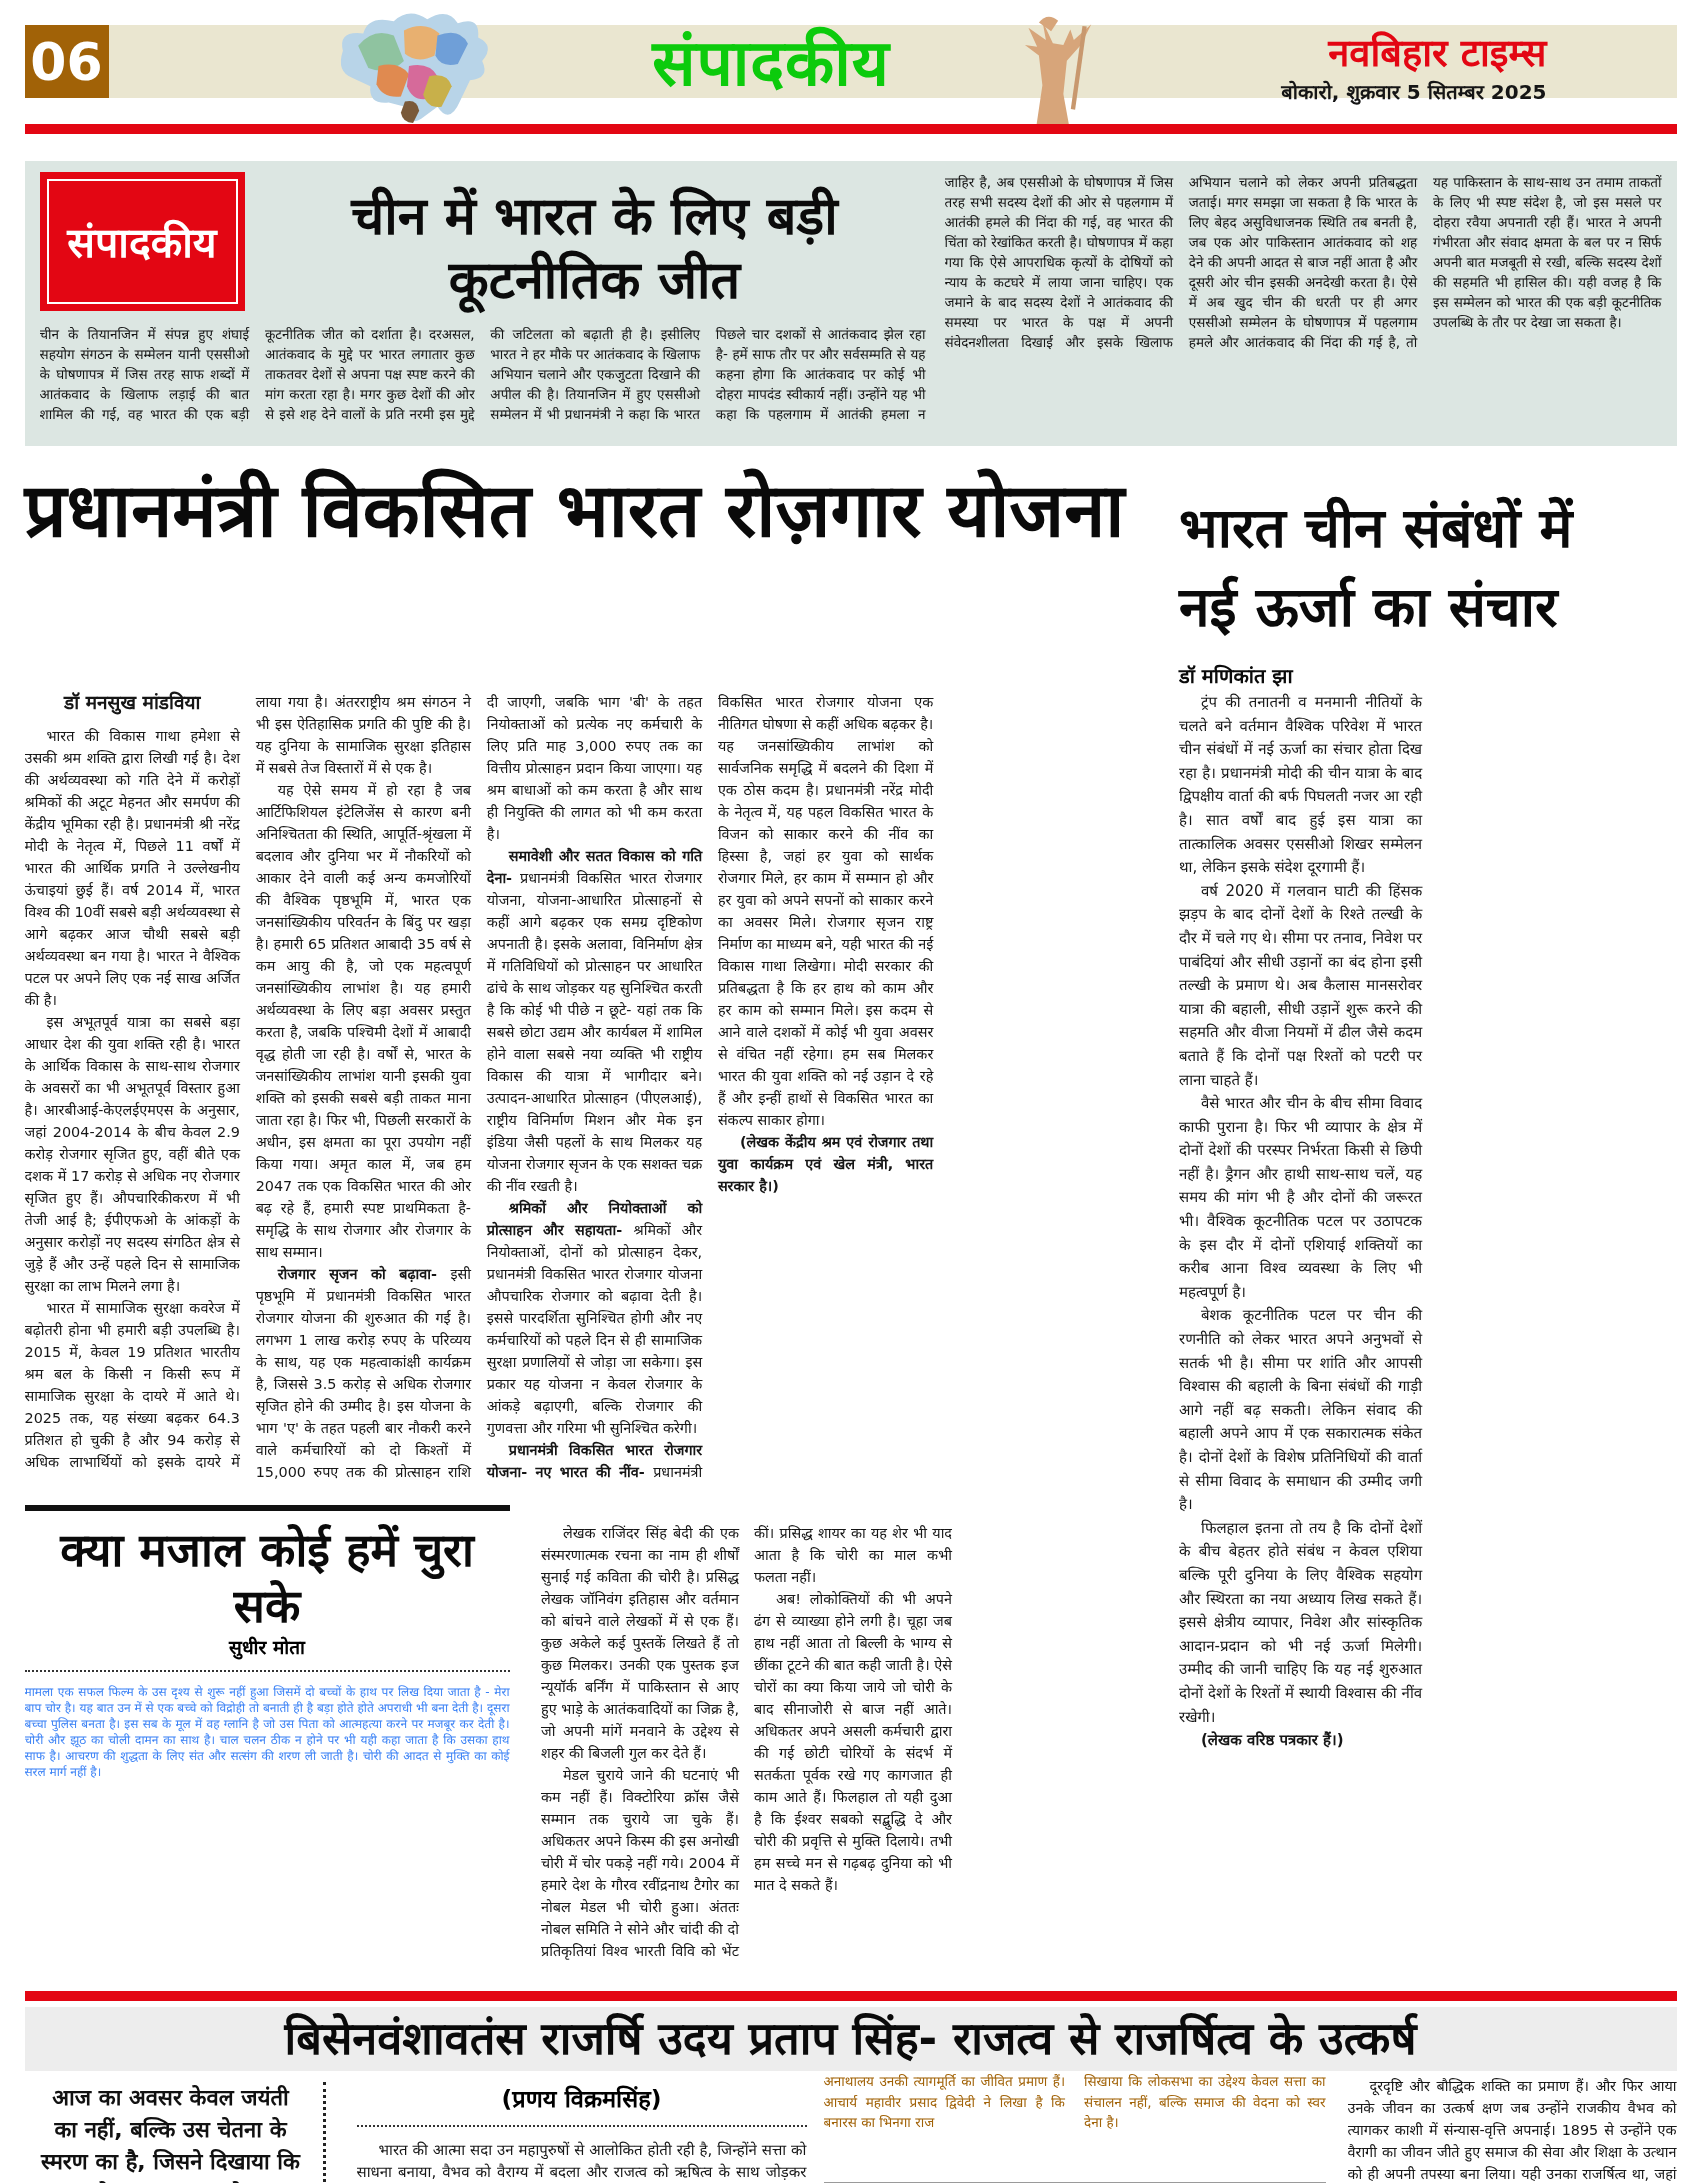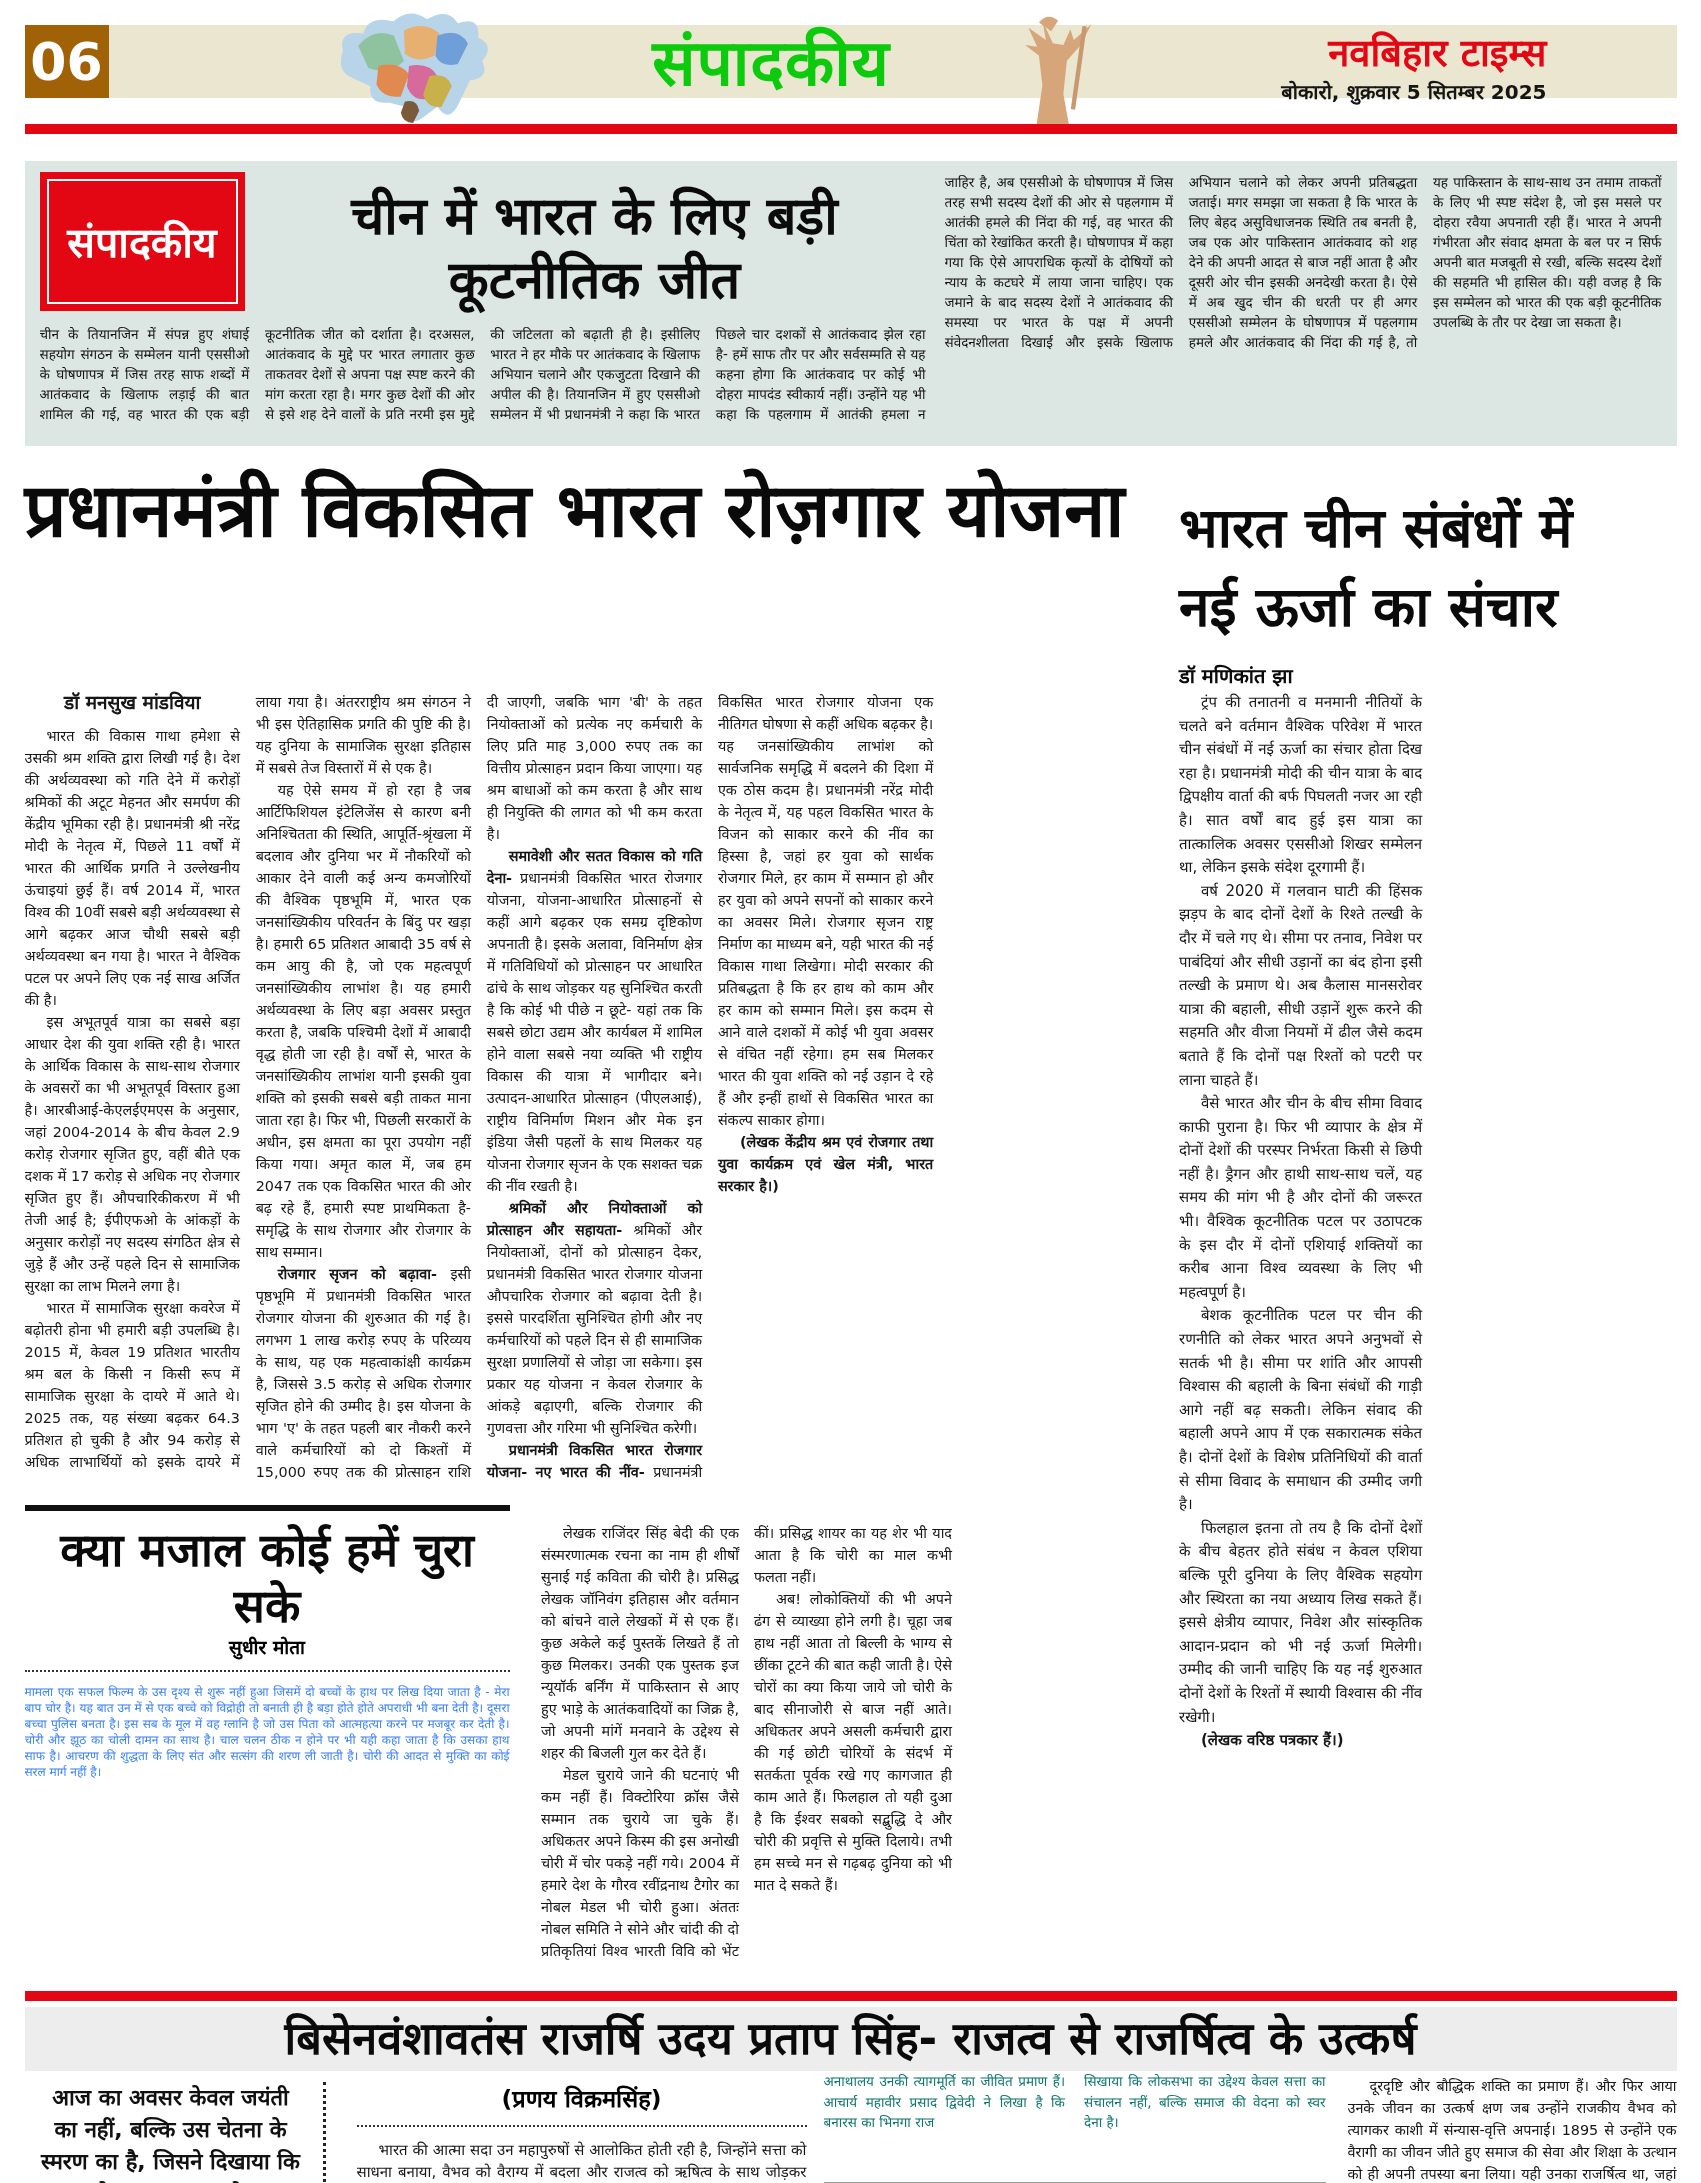--- a/index.html
+++ b/index.html
@@ -67,21 +67,21 @@
   .bottom-band { position:absolute; left:24.5px; top:2007px; width:1652px; height:64px; background:#ededed; }
   .bottom-band h2 { font-size:45px; line-height:64px; font-weight:bold; text-align:center; color:#0a0a0a; }
   .bottom { position:absolute; left:24.5px; top:2071px; width:1652px; height:598px; }
   .bq { position:absolute; left:13px; top:11.4px; width:288px; height:575px; padding-right:19px;
         border-right:3.5px dotted #222; font-size:22px; line-height:32px; font-weight:bold; text-align:center; color:#111; overflow:hidden;}
   .b-col2 { position:absolute; left:332px; top:11.4px; width:450px; height:575px; overflow:hidden; }
   .b-col2 .byline2 { text-align:center; font-weight:bold; font-size:23.6px; }
   .b-col2 .dots { border-bottom:2.2px dotted #333; margin:10.5px 0 12.2px; }
   .b-col2 .txt { font-size:15px; line-height:22px; text-align:justify; color:#161616; text-indent:22px; }
   .b-mid { position:absolute; left:799px; top:0; width:502px; height:598px; }
-  .mini-top { height:106px; column-count:2; column-gap:19px; font-size:13.5px; line-height:20.5px; text-align:justify; overflow:hidden; color:#0f766e;}
+  .mini-top { height:106px; column-count:2; column-gap:19px; font-size:13.5px; line-height:20.5px; text-align:justify; overflow:hidden; color:#a16207;}
   .photo-frame { margin-top:5.2px; width:502px; height:284px; border:5.2px solid #9a9a9a; background:#f6b400; }
   .b-right { position:absolute; left:1323px; top:4.4px; width:329px; height:585px; font-size:14.4px; line-height:22px;
              text-align:justify; overflow:hidden; color:#161616; }
   .b-right p { text-indent:22px; }
 </style>
 </head>
 <body>
 
 <div class="page">
 

